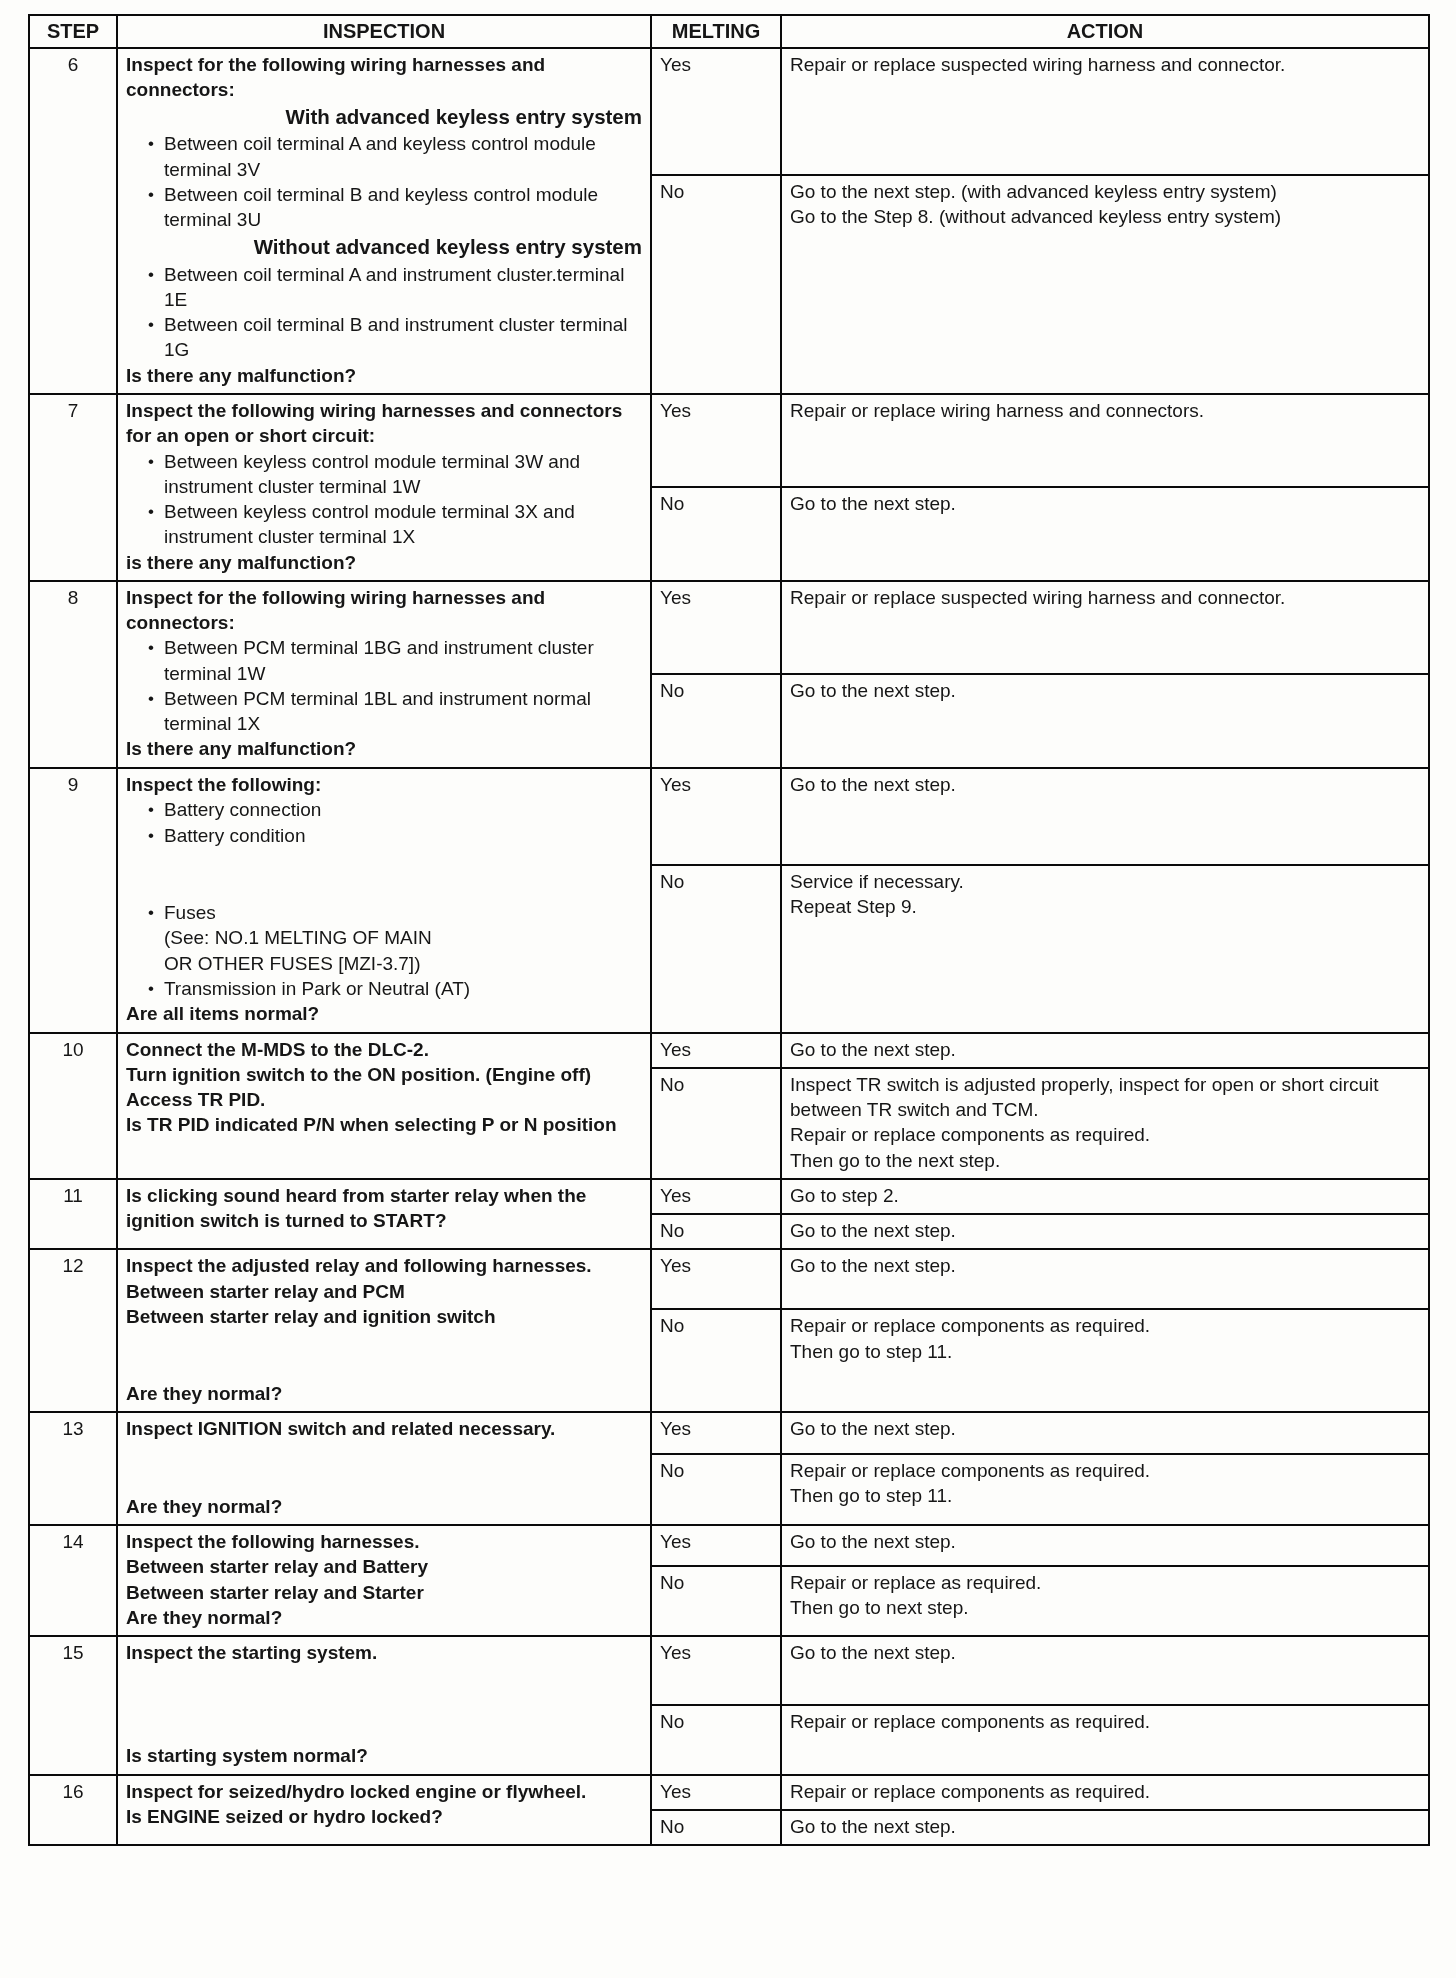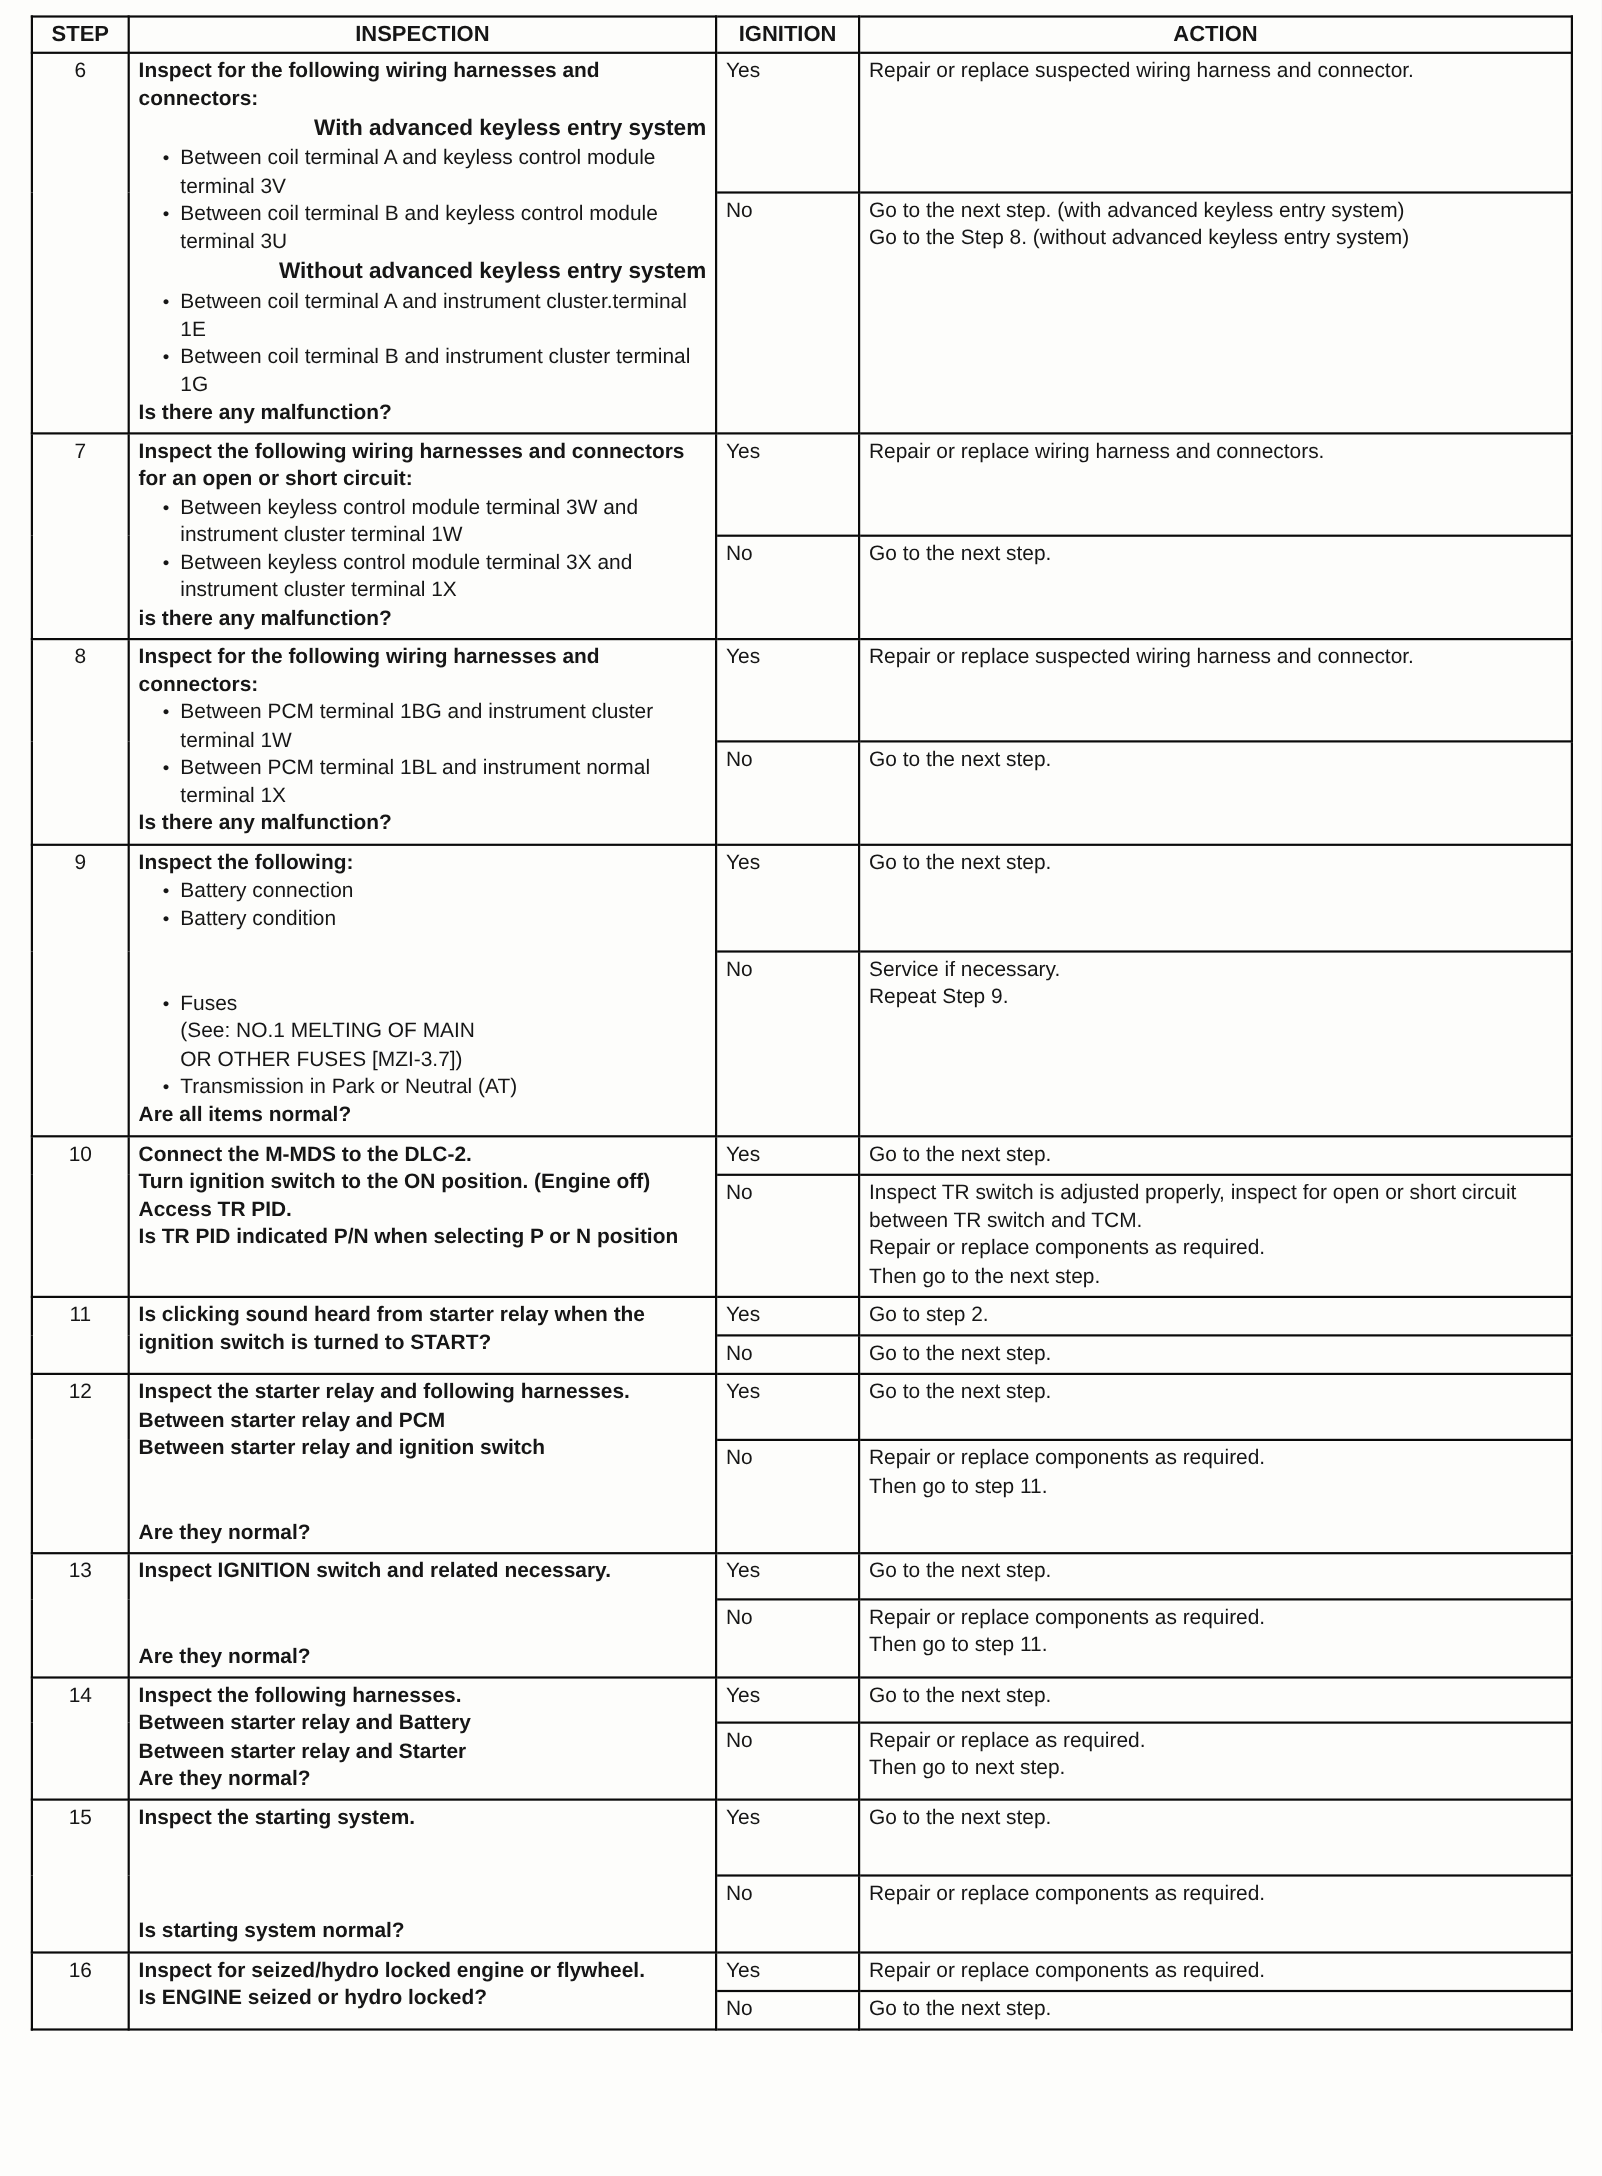--- a/index.html
+++ b/index.html
@@ -85,21 +85,21 @@
     <colgroup>
       <col class="col-step">
       <col class="col-insp">
       <col class="col-result">
       <col class="col-action">
     </colgroup>
     <thead>
       <tr>
         <th>STEP</th>
         <th>INSPECTION</th>
-        <th>IGNITION</th>
+        <th>MELTING</th>
         <th>ACTION</th>
       </tr>
     </thead>
     <tbody id="table-body">
         <tr>
           <td class="step-cell" rowspan="2">6</td>
           <td class="inspection-cell" rowspan="2">
             <div class="insp-line">Inspect for the following wiring harnesses and connectors:</div>
             <div class="insp-bold">With advanced keyless entry system</div>
             <div class="insp-bullet">
@@ -230,21 +230,21 @@
           <td class="result-cell">Yes</td>
           <td class="action-cell">Go to step 2.</td>
         </tr>
         <tr>
           <td class="result-cell">No</td>
           <td class="action-cell">Go to the next step.</td>
         </tr>
         <tr>
           <td class="step-cell" rowspan="2">12</td>
           <td class="inspection-cell" rowspan="2">
-            <div class="insp-line">Inspect the starter relay and following harnesses.</div>
+            <div class="insp-line">Inspect the adjusted relay and following harnesses.</div>
             <div class="insp-line">Between starter relay and PCM</div>
             <div class="insp-line">Between starter relay and ignition switch</div>
             <div class="insp-spacer"></div>
             <div class="insp-spacer"></div>
             <div class="insp-line">Are they normal?</div>
           </td>
           <td class="result-cell">Yes</td>
           <td class="action-cell">Go to the next step.</td>
         </tr>
         <tr>

